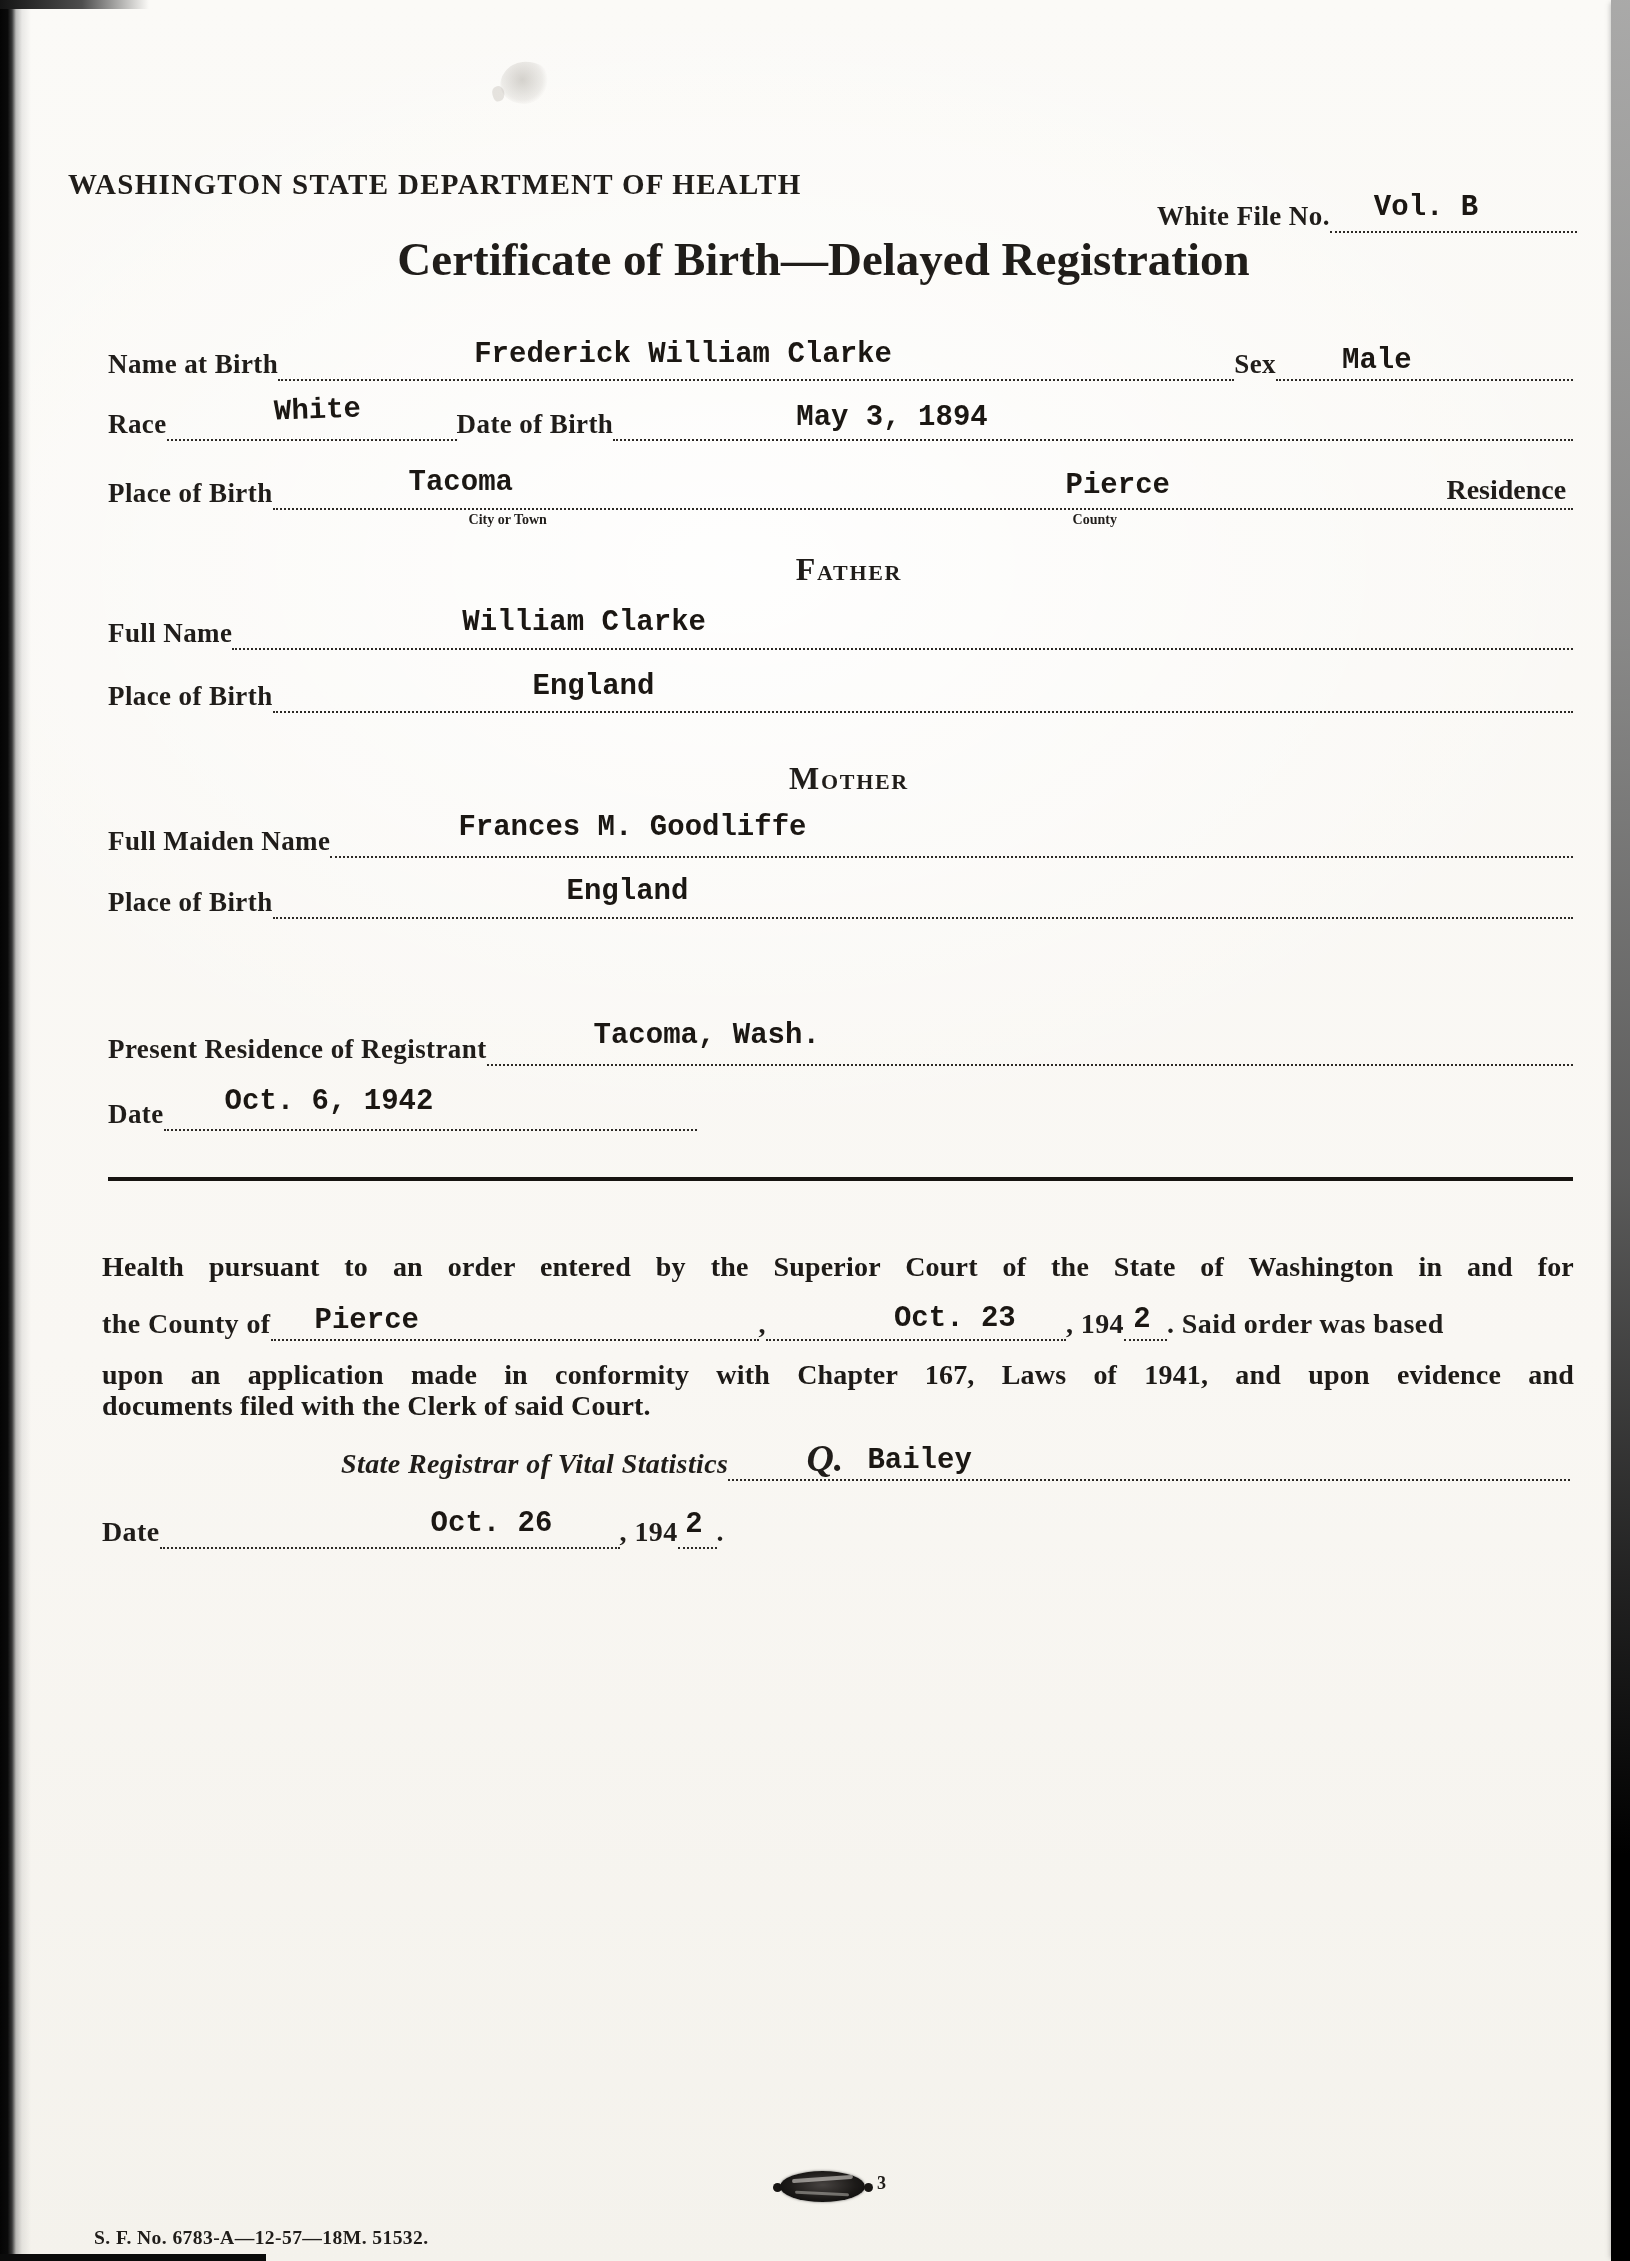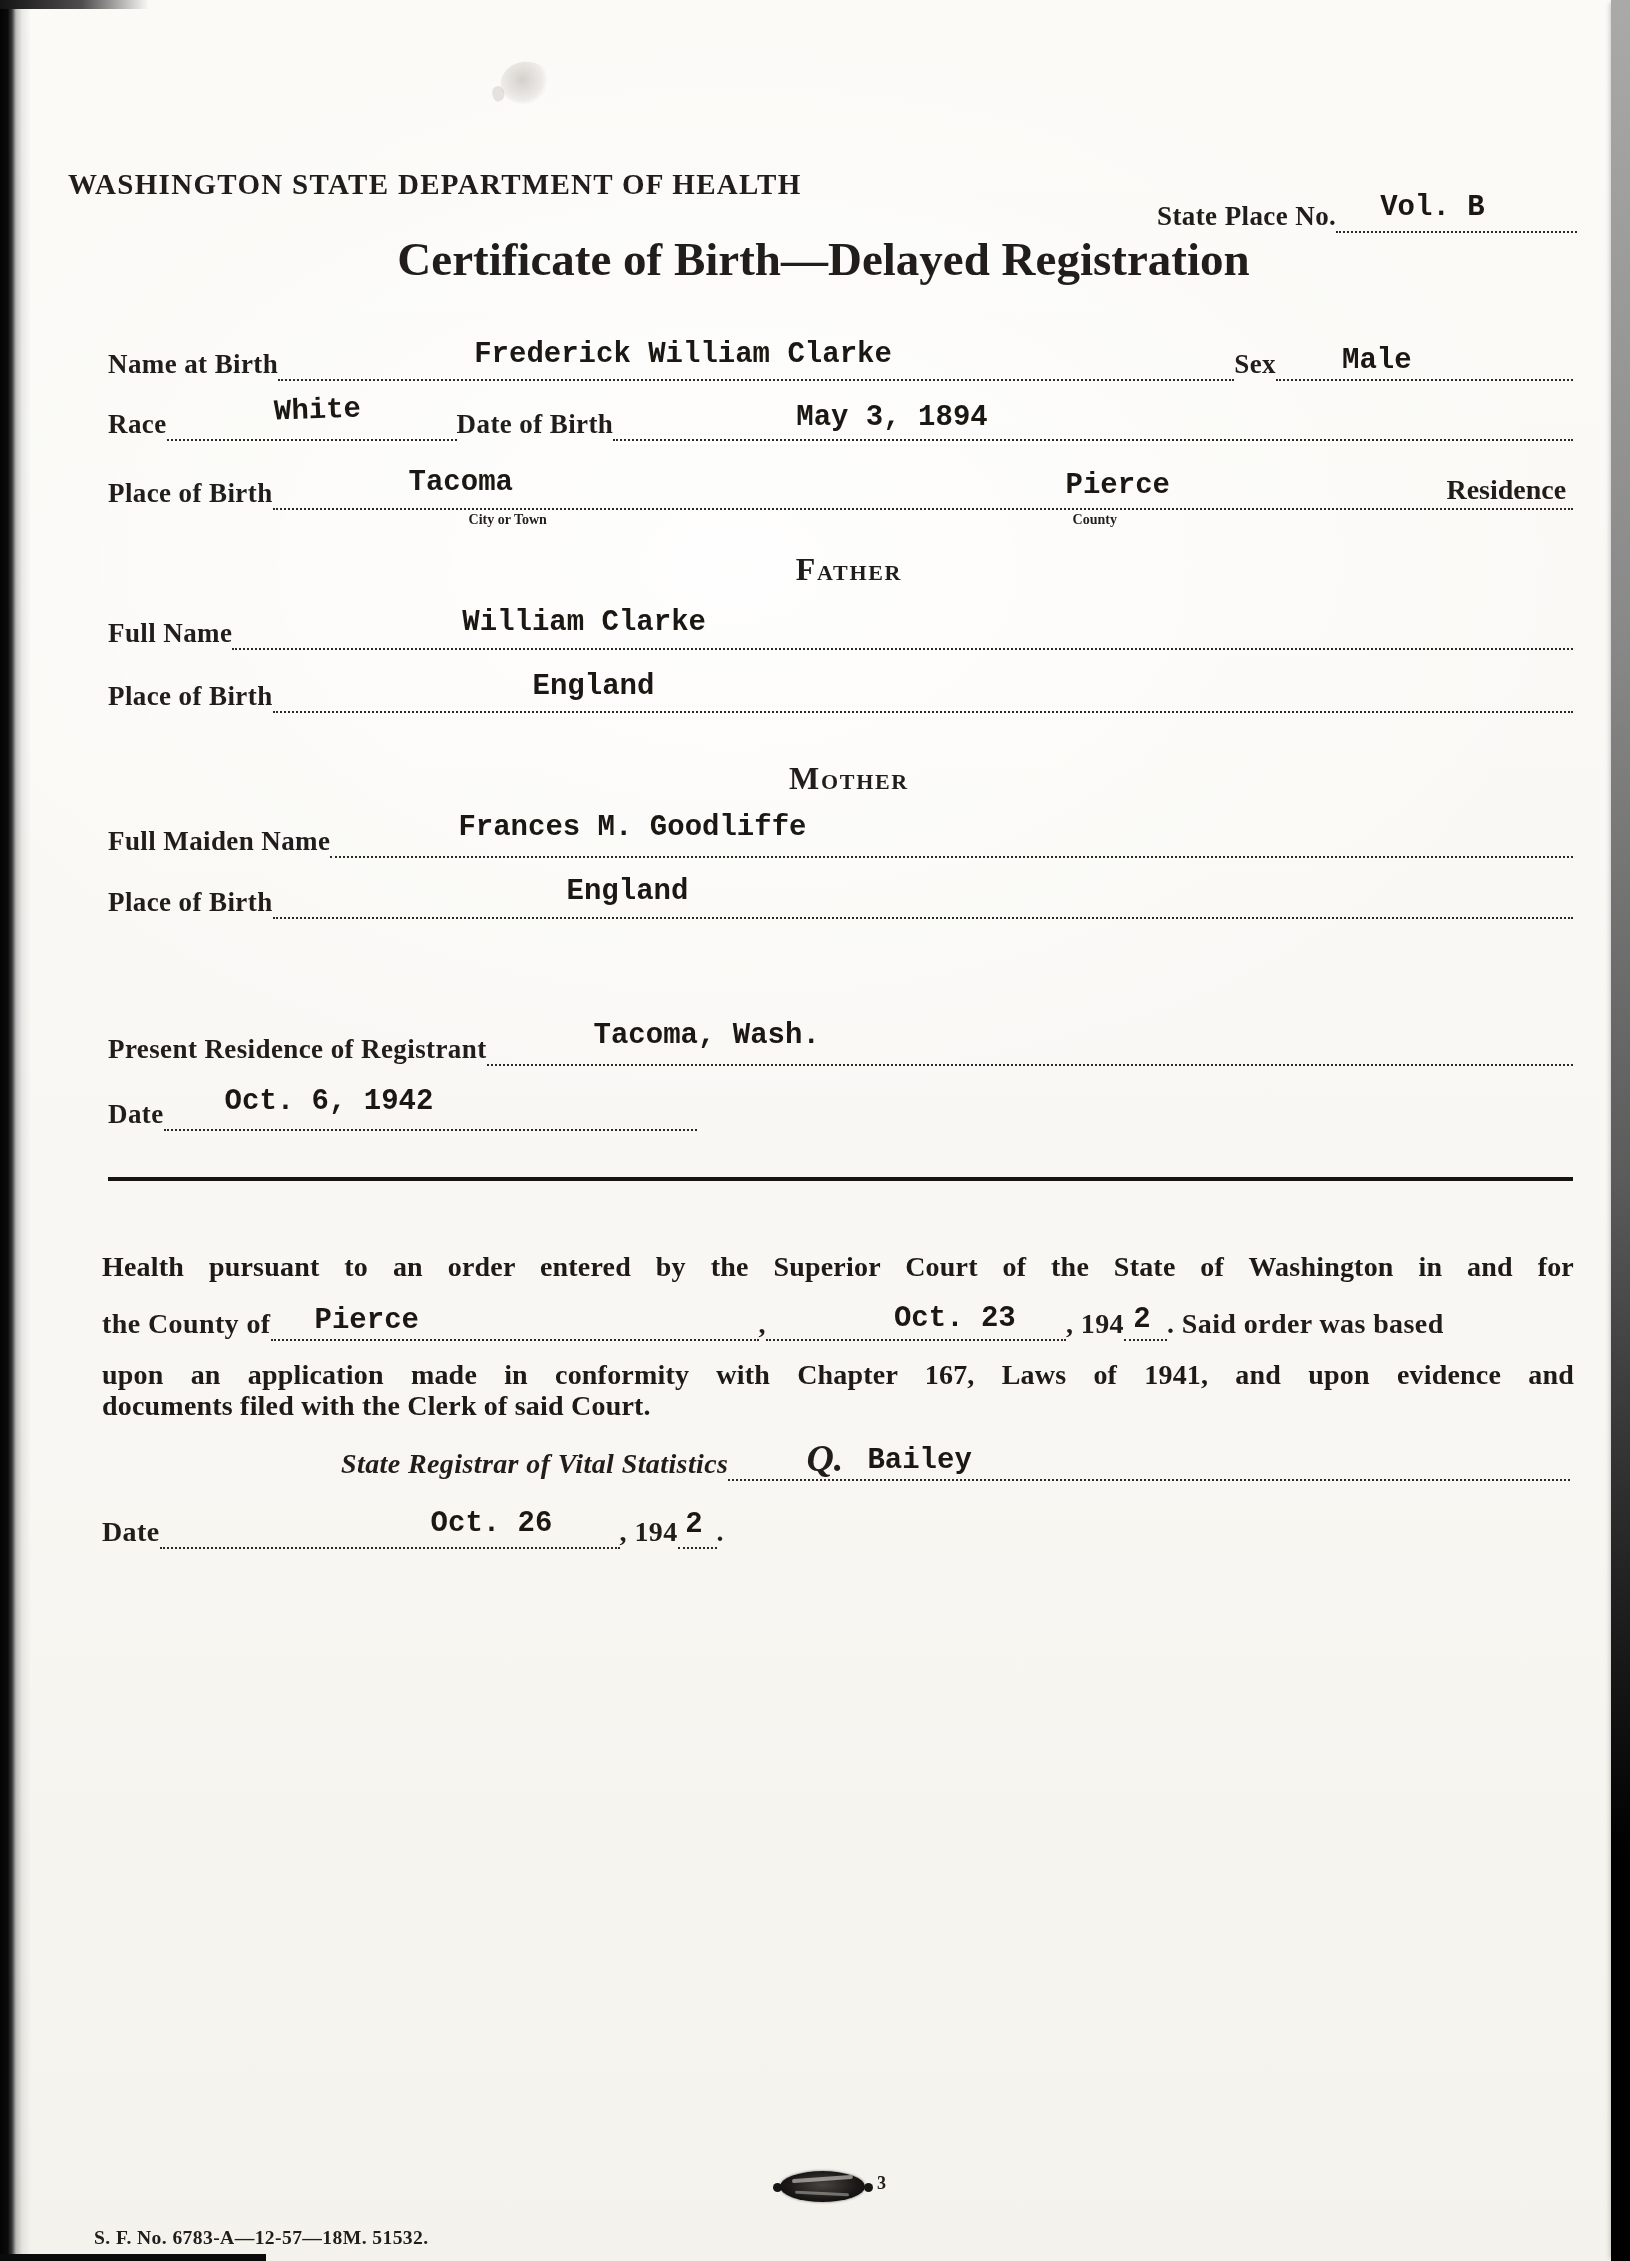--- a/index.html
+++ b/index.html
@@ -127,21 +127,21 @@
 
   <div class="edge-left"></div>
   <div class="edge-right"></div>
   <div class="top-smear"></div>
   <div class="bottom-bar"></div>
   <div class="leaf-smudge"></div>
 
   <div class="hdr">WASHINGTON STATE DEPARTMENT OF HEALTH</div>
 
   <div class="row" style="left:1157px;right:53px;top:194px;">
-    <span class="lbl">State Place No.</span>
+    <span class="lbl">White File No.</span>
     <span class="fill">
       <span class="typed" style="left:44px;bottom:9.4px;">Vol. B</span>
     </span>
   </div>
 
   <div class="doc-title">Certificate of Birth—Delayed Registration</div>
 
   <div class="row" style="left:108px;right:57px;top:342px;">
     <span class="lbl">Name at Birth</span>
     <span class="fill">

